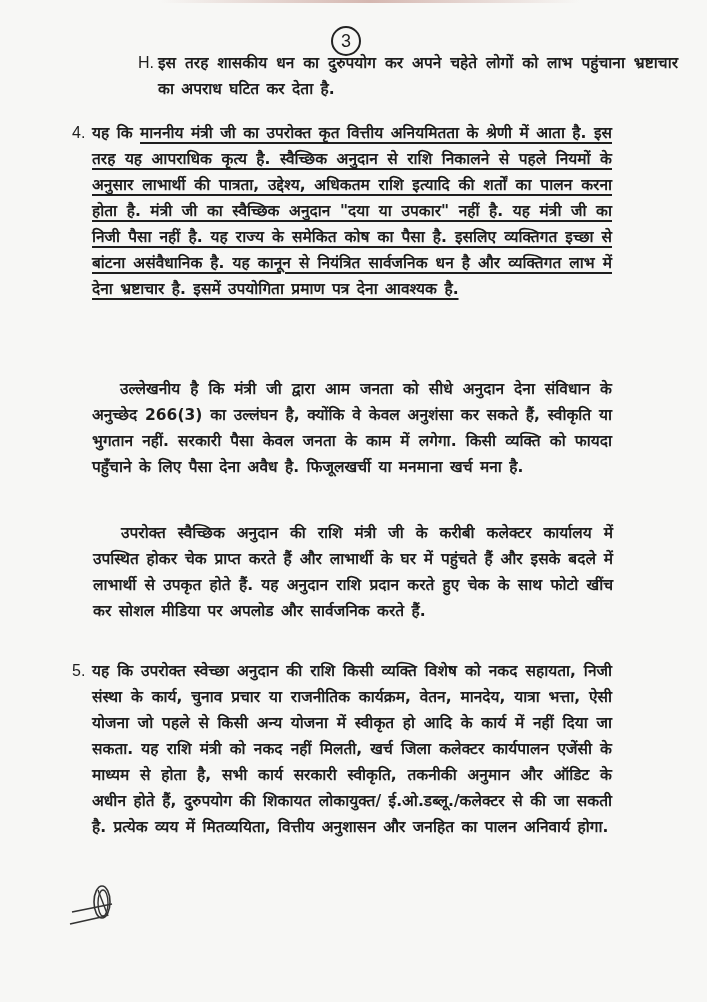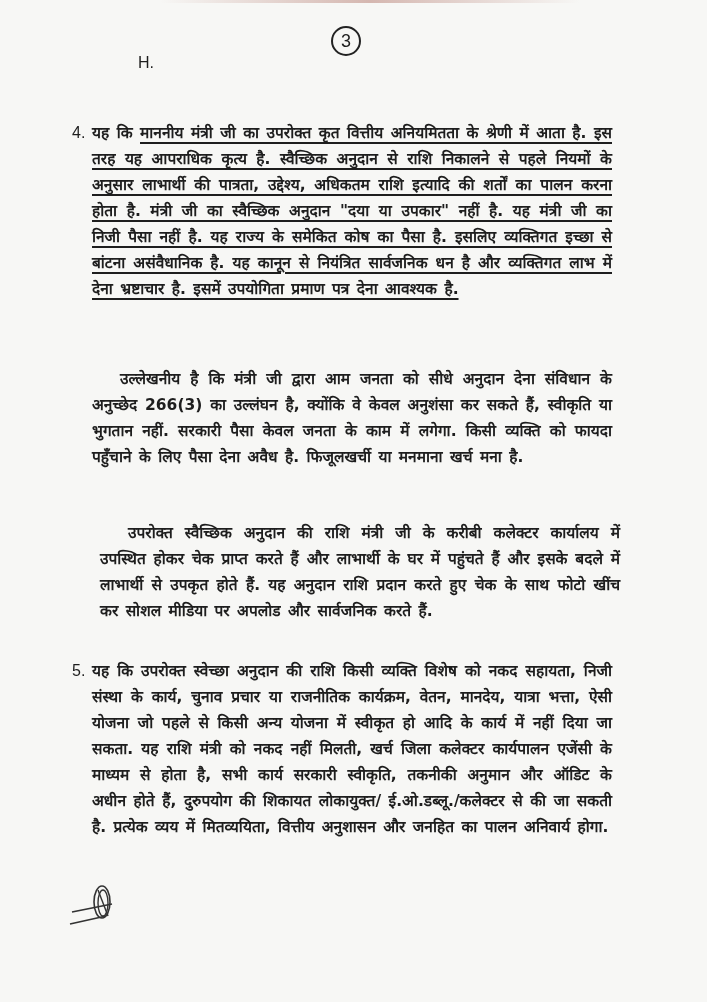--- a/index.html
+++ b/index.html
@@ -32,36 +32,37 @@
   }
   .block .marker {
     position: absolute; left: -20px; top: 0;
     font-family: "Liberation Sans", sans-serif;
     font-weight: normal;
     font-size: 16px;
   }
   .para-h { left: 158px; top: 50px; width: 520px; }
   .para-4 { left: 92px; top: 120px; width: 520px; }
   .para-4 .text { text-decoration: underline; text-decoration-thickness: 1.5px; text-underline-offset: 4px; margin-top: 13px; }
-  .para-note1 { left: 92px; top: 366px; width: 520px; text-indent: 28px; }
-  .para-note2 { left: 100px; top: 520px; width: 520px; text-indent: 28px; }
+  .para-note1 { left: 92px; top: 376px; width: 520px; text-indent: 28px; }
+  .para-note2 { left: 93px; top: 520px; width: 520px; text-indent: 28px; }
   .para-5 { left: 92px; top: 658px; width: 520px; }
   .signature {
     position: absolute; left: 64px; top: 884px; width: 60px; height: 52px;
   }
 </style>
 </head>
 <body>
 
 <div class="top-shadow"></div>
 
 <div class="page-number">3</div>
 
 <div class="block para-h">
   <span class="marker">H.</span>
+  <span class="text">इस तरह शासकीय धन का दुरुपयोग कर अपने चहेते लोगों को लाभ पहुंचाना भ्रष्टाचार का अपराध घटित कर देता है.</span>
 </div>
 
 <div class="block para-4">
   <span class="marker">4.</span>
   <span class="lead">यह कि </span><span class="text">माननीय मंत्री जी का उपरोक्त कृत वित्तीय अनियमितता के श्रेणी में आता है. इस तरह यह आपराधिक कृत्य है. स्वैच्छिक अनुदान से राशि निकालने से पहले नियमों के अनुसार लाभार्थी की पात्रता, उद्देश्य, अधिकतम राशि इत्यादि की शर्तों का पालन करना होता है. मंत्री जी का स्वैच्छिक अनुदान "दया या उपकार" नहीं है. यह मंत्री जी का निजी पैसा नहीं है. यह राज्य के समेकित कोष का पैसा है. इसलिए व्यक्तिगत इच्छा से बांटना असंवैधानिक है. यह कानून से नियंत्रित सार्वजनिक धन है और व्यक्तिगत लाभ में देना भ्रष्टाचार है. इसमें उपयोगिता प्रमाण पत्र देना आवश्यक है.</span>
 </div>
 
 <div class="block para-note1">
   <span class="text">उल्लेखनीय है कि मंत्री जी द्वारा आम जनता को सीधे अनुदान देना संविधान के अनुच्छेद 266(3) का उल्लंघन है, क्योंकि वे केवल अनुशंसा कर सकते हैं, स्वीकृति या भुगतान नहीं. सरकारी पैसा केवल जनता के काम में लगेगा. किसी व्यक्ति को फायदा पहुँचाने के लिए पैसा देना अवैध है. फिजूलखर्ची या मनमाना खर्च मना है.</span>
 </div>

